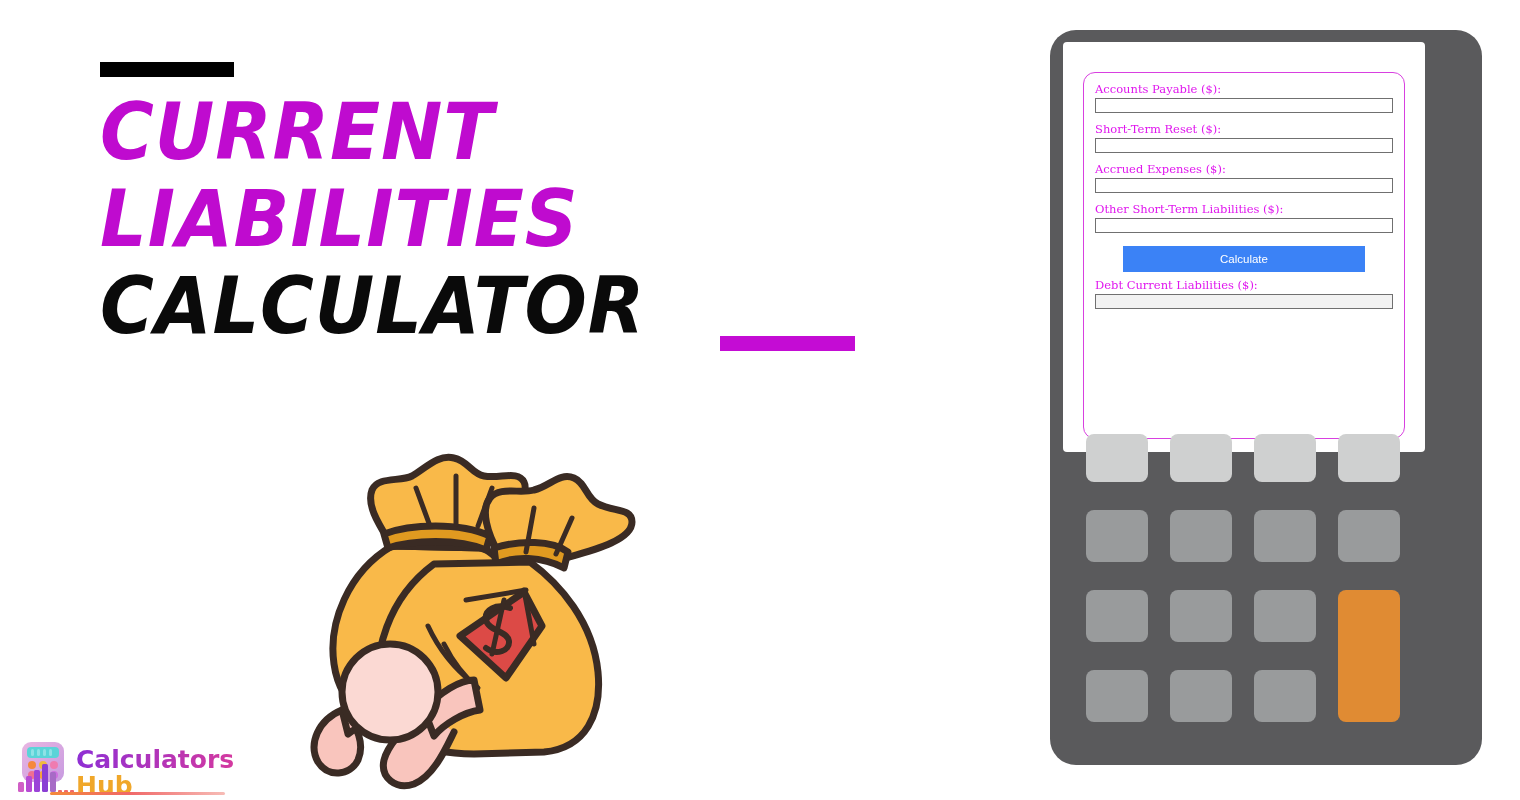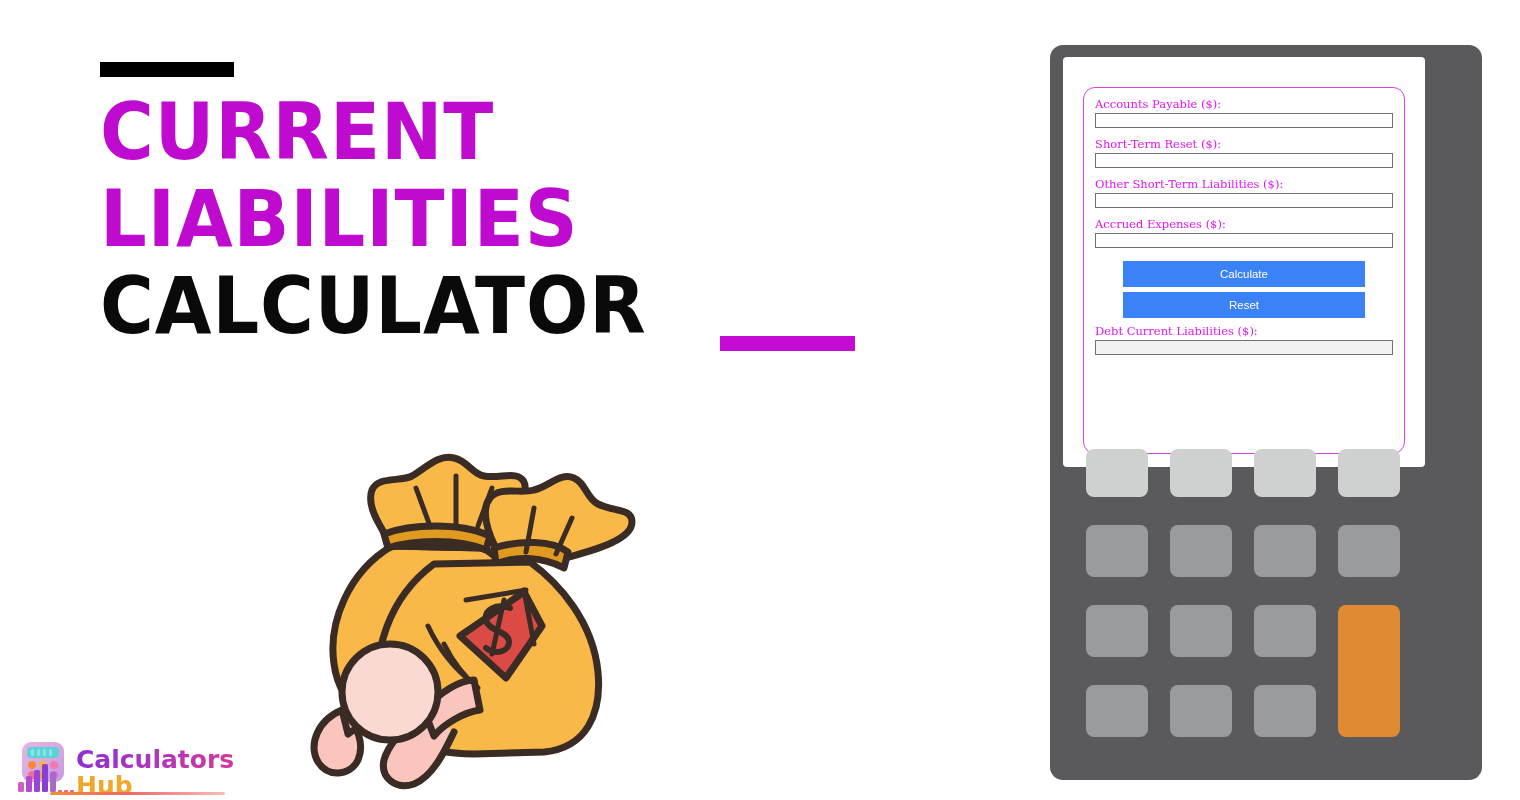--- a/index.html
+++ b/index.html
@@ -14,20 +14,21 @@
     position: relative;
     width: 1520px; height: 800px;
     background: #ffffff;
   }
 
   
   #title-block {
     position: absolute;
     left: 100px; top: 62px;
     width: 800px;
+    font-style: italic;
   }
   .rule-black {
     width: 134px; height: 15px;
     background: #000000;
     margin-bottom: 12px;
   }
   .headline {
     font-family: "DejaVu Sans", sans-serif;
     font-weight: 700;
     font-size: 78px;
@@ -63,24 +64,24 @@
   #logo {
     position: absolute;
     left: 14px; top: 738px;
     width: 300px; height: 62px;
   }
   #logo svg { display: block; }
 
   
   #calculator {
     position: absolute;
-    left: 1050px; top: 45px;
+    left: 1050px; top: 30px;
     width: 432px; height: 735px;
     background: #5a5a5c;
-    border-radius: 13px;
+    border-radius: 26px;
   }
   #screen {
     position: absolute;
     left: 13px; top: 12px;
     width: 362px; height: 410px;
     background: #ffffff;
     border-radius: 4px;
   }
   #form-panel {
     position: absolute;
@@ -271,32 +272,31 @@
           <label class="field-label">Accounts Payable ($):</label>
           <input class="field-input" type="text" value="" placeholder="" style="">
         </div>
 
         <div class="field">
           <label class="field-label">Short-Term Reset ($):</label>
           <input class="field-input" type="text" value="" placeholder="" style="">
         </div>
 
         <div class="field">
+          <label class="field-label">Accrued Expenses ($):</label>
+          <input class="field-input" type="text" value="" placeholder="" style="">
+        </div>
+
+        <div class="field">
           <label class="field-label">Other Short-Term Liabilities ($):</label>
           <input class="field-input" type="text" value="" placeholder="" style="">
         </div>
 
-        <div class="field">
-          <label class="field-label">Accrued Expenses ($):</label>
-          <input class="field-input" type="text" value="" placeholder="" style="">
-        </div>
-
         <div class="btn-row">
           <button class="calc-btn">Calculate</button>
-          <button class="calc-btn">Reset</button>
         </div>
 
         <div class="field total">
           <label class="field-label">Debt Current Liabilities ($):</label>
           <input class="field-input readout" type="text" value="" readonly="" placeholder="" style="">
         </div>
 
       </div>
     </div>
 

